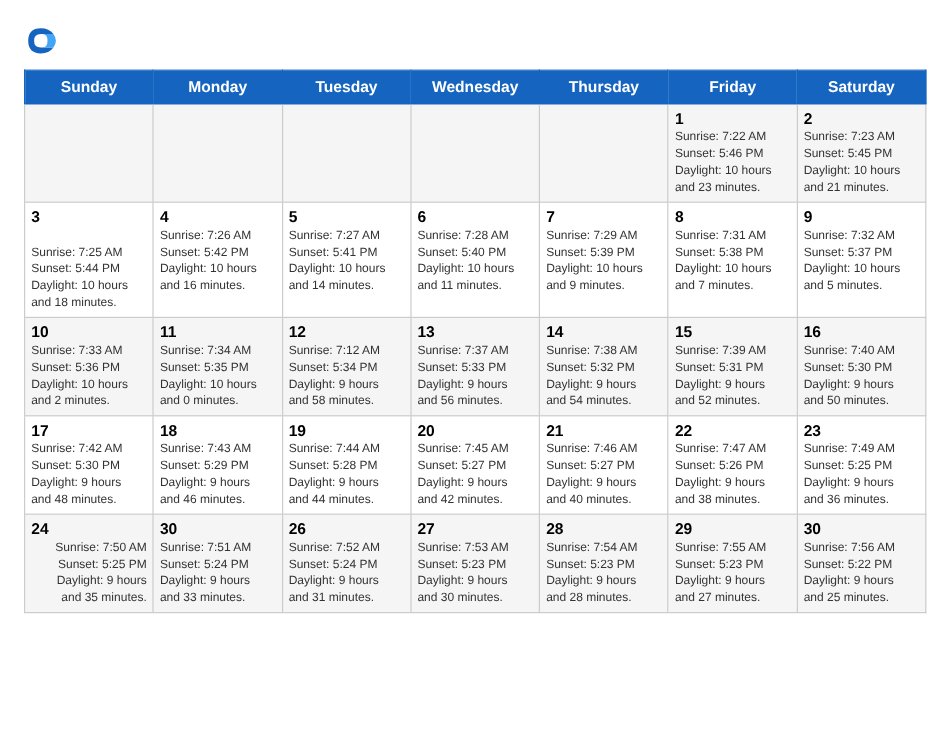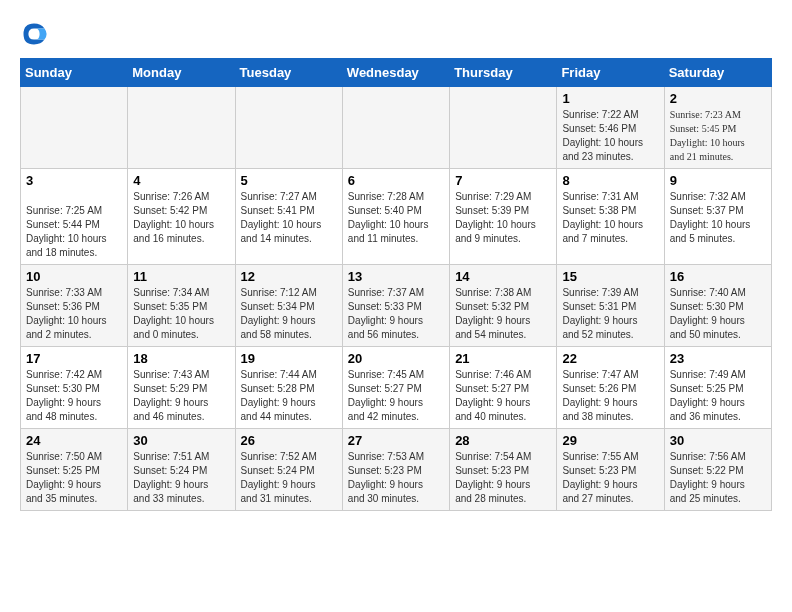--- a/index.html
+++ b/index.html
@@ -49,21 +49,21 @@
     }
     .calendar-table {
       width: 100%;
       border-collapse: collapse;
       font-size: 11px;
     }
     .calendar-table thead tr th {
       background-color: #1565c0;
       color: #fff;
       padding: 6px 4px;
-      text-align: left;
+      text-align: center;
       font-size: 13px;
       border: 1px solid #1565c0;
     }
     .calendar-table tbody tr td {
       border: 1px solid #ccc;
       padding: 4px 5px;
       vertical-align: top;
       width: calc(100% / 7);
       min-height: 80px;
       height: 80px;
@@ -130,21 +130,21 @@
         <td class="empty-cell"></td>
         <td>
           <span class="day-number">1</span>
           <div class="day-info" style="white-space: pre-line;">Sunrise: 7:22 AM
 Sunset: 5:46 PM
 Daylight: 10 hours
 and 23 minutes.</div>
         </td>
         <td>
           <span class="day-number">2</span>
-          <div class="day-info" style="white-space: pre-line; font-family: Liberation Serif, serif;">Sunrise: 7:23 AM
+          <div class="day-info" style="white-space: pre-line;">Sunrise: 7:23 AM
 Sunset: 5:45 PM
 Daylight: 10 hours
 and 21 minutes.</div>
         </td>
       </tr>
       <tr>
         <td>
           <span class="day-number">3</span>
           <div class="day-info" style="white-space: pre-line; margin-top: 16px;">Sunrise: 7:25 AM
 Sunset: 5:44 PM
@@ -292,21 +292,21 @@
           <span class="day-number">23</span>
           <div class="day-info" style="white-space: pre-line;">Sunrise: 7:49 AM
 Sunset: 5:25 PM
 Daylight: 9 hours
 and 36 minutes.</div>
         </td>
       </tr>
       <tr>
         <td>
           <span class="day-number">24</span>
-          <div class="day-info" style="white-space: pre-line;">Sunrise: 7:50 AM
+          <div class="day-info" style="white-space: pre-line; text-align: right;">Sunrise: 7:50 AM
 Sunset: 5:25 PM
 Daylight: 9 hours
 and 35 minutes.</div>
         </td>
         <td>
           <span class="day-number">30</span>
           <div class="day-info" style="white-space: pre-line;">Sunrise: 7:51 AM
 Sunset: 5:24 PM
 Daylight: 9 hours
 and 33 minutes.</div>

